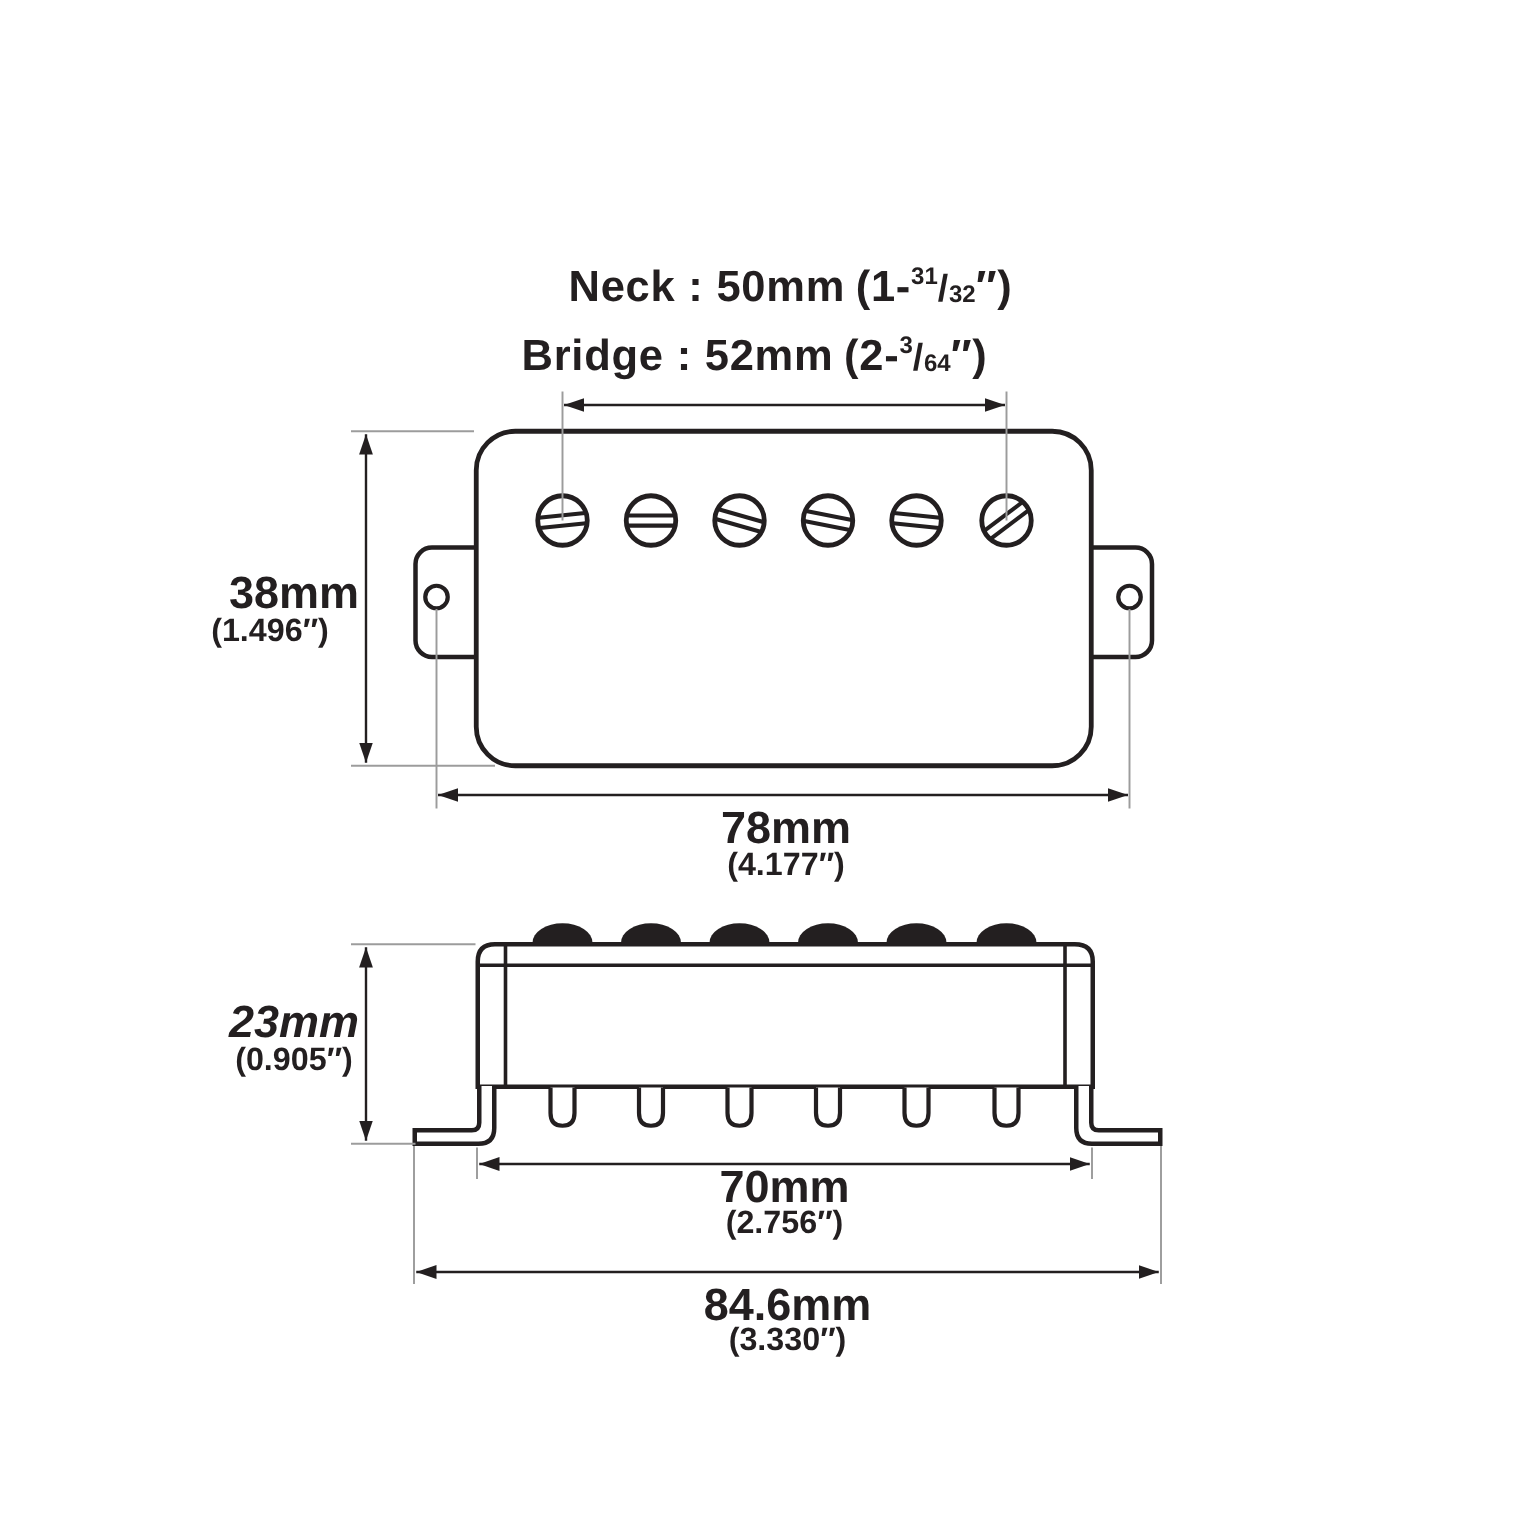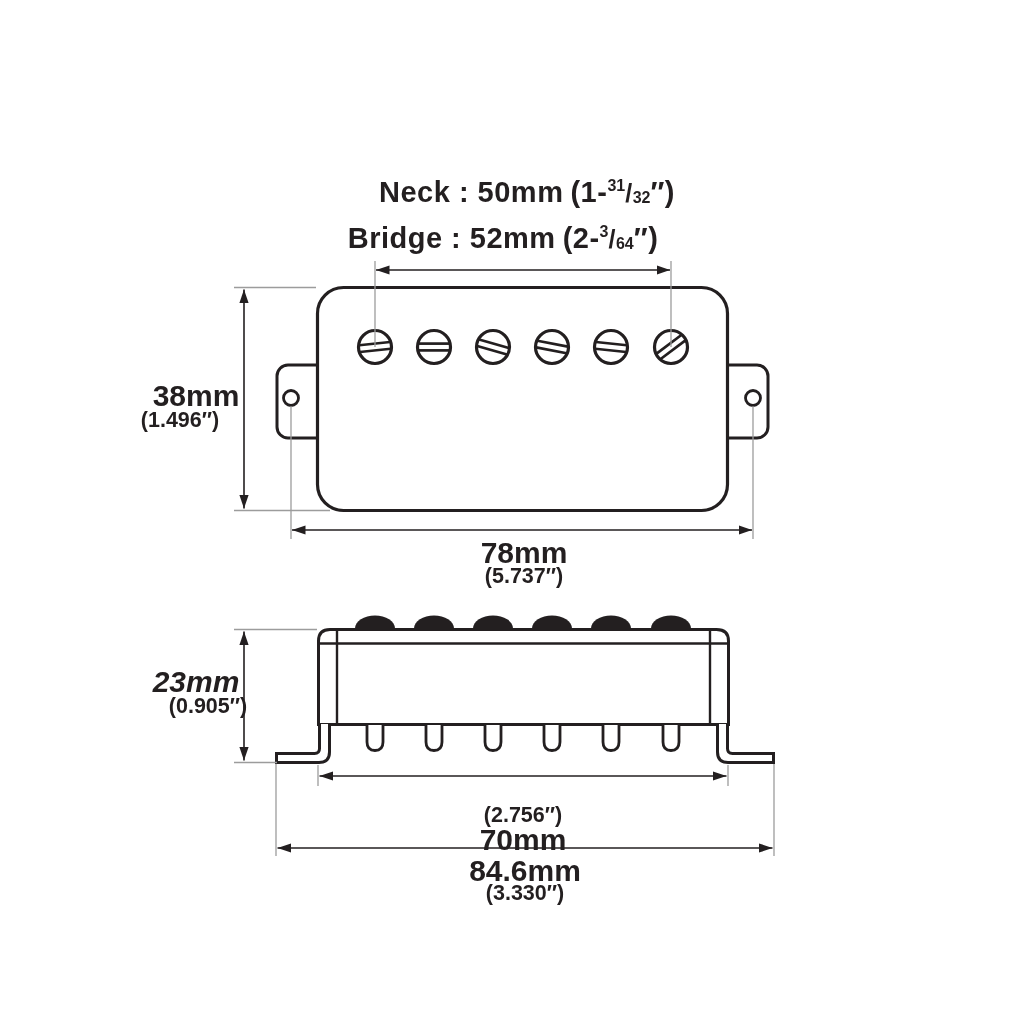--- a/index.html
+++ b/index.html
@@ -137,24 +137,24 @@
     <span>Neck : 50mm</span><span class="frac-open">(1-</span><span class="sup">31</span><span class="slash">/</span><span class="sub">32</span><span>″)</span>
   </div>
   <div class="lbl spec" style="left:503px;top:238px;">
     <span>Bridge : 52mm</span><span class="frac-open">(2-</span><span class="sup">3</span><span class="slash">/</span><span class="sub">64</span><span>″)</span>
   </div>
 
   <div class="lbl mm" style="left:196px;top:396px;">38mm</div>
   <div class="lbl inch" style="left:180px;top:421px;">(1.496″)</div>
 
   <div class="lbl mm" style="left:524px;top:553px;text-align:center;">78mm</div>
-  <div class="lbl inch" style="left:524px;top:577px;">(5.737″)</div>
+  <div class="lbl inch" style="left:524px;top:577px;">(4.177″)</div>
 
   <div class="lbl mm" style="left:196px;top:682px;font-style:italic;">23mm</div>
-  <div class="lbl inch" style="left:208px;top:707px;">(0.905″)</div>
+  <div class="lbl inch" style="left:196px;top:707px;">(0.905″)</div>
 
-  <div class="lbl mm" style="left:523px;top:840px;">70mm</div>
+  <div class="lbl mm" style="left:523px;top:792px;">70mm</div>
   <div class="lbl inch" style="left:523px;top:816px;">(2.756″)</div>
 
   <div class="lbl mm" style="left:525px;top:871px;text-align:right;">84.6mm</div>
   <div class="lbl inch" style="left:525px;top:894px;">(3.330″)</div>
 
 </div>
 
 </body></html>

